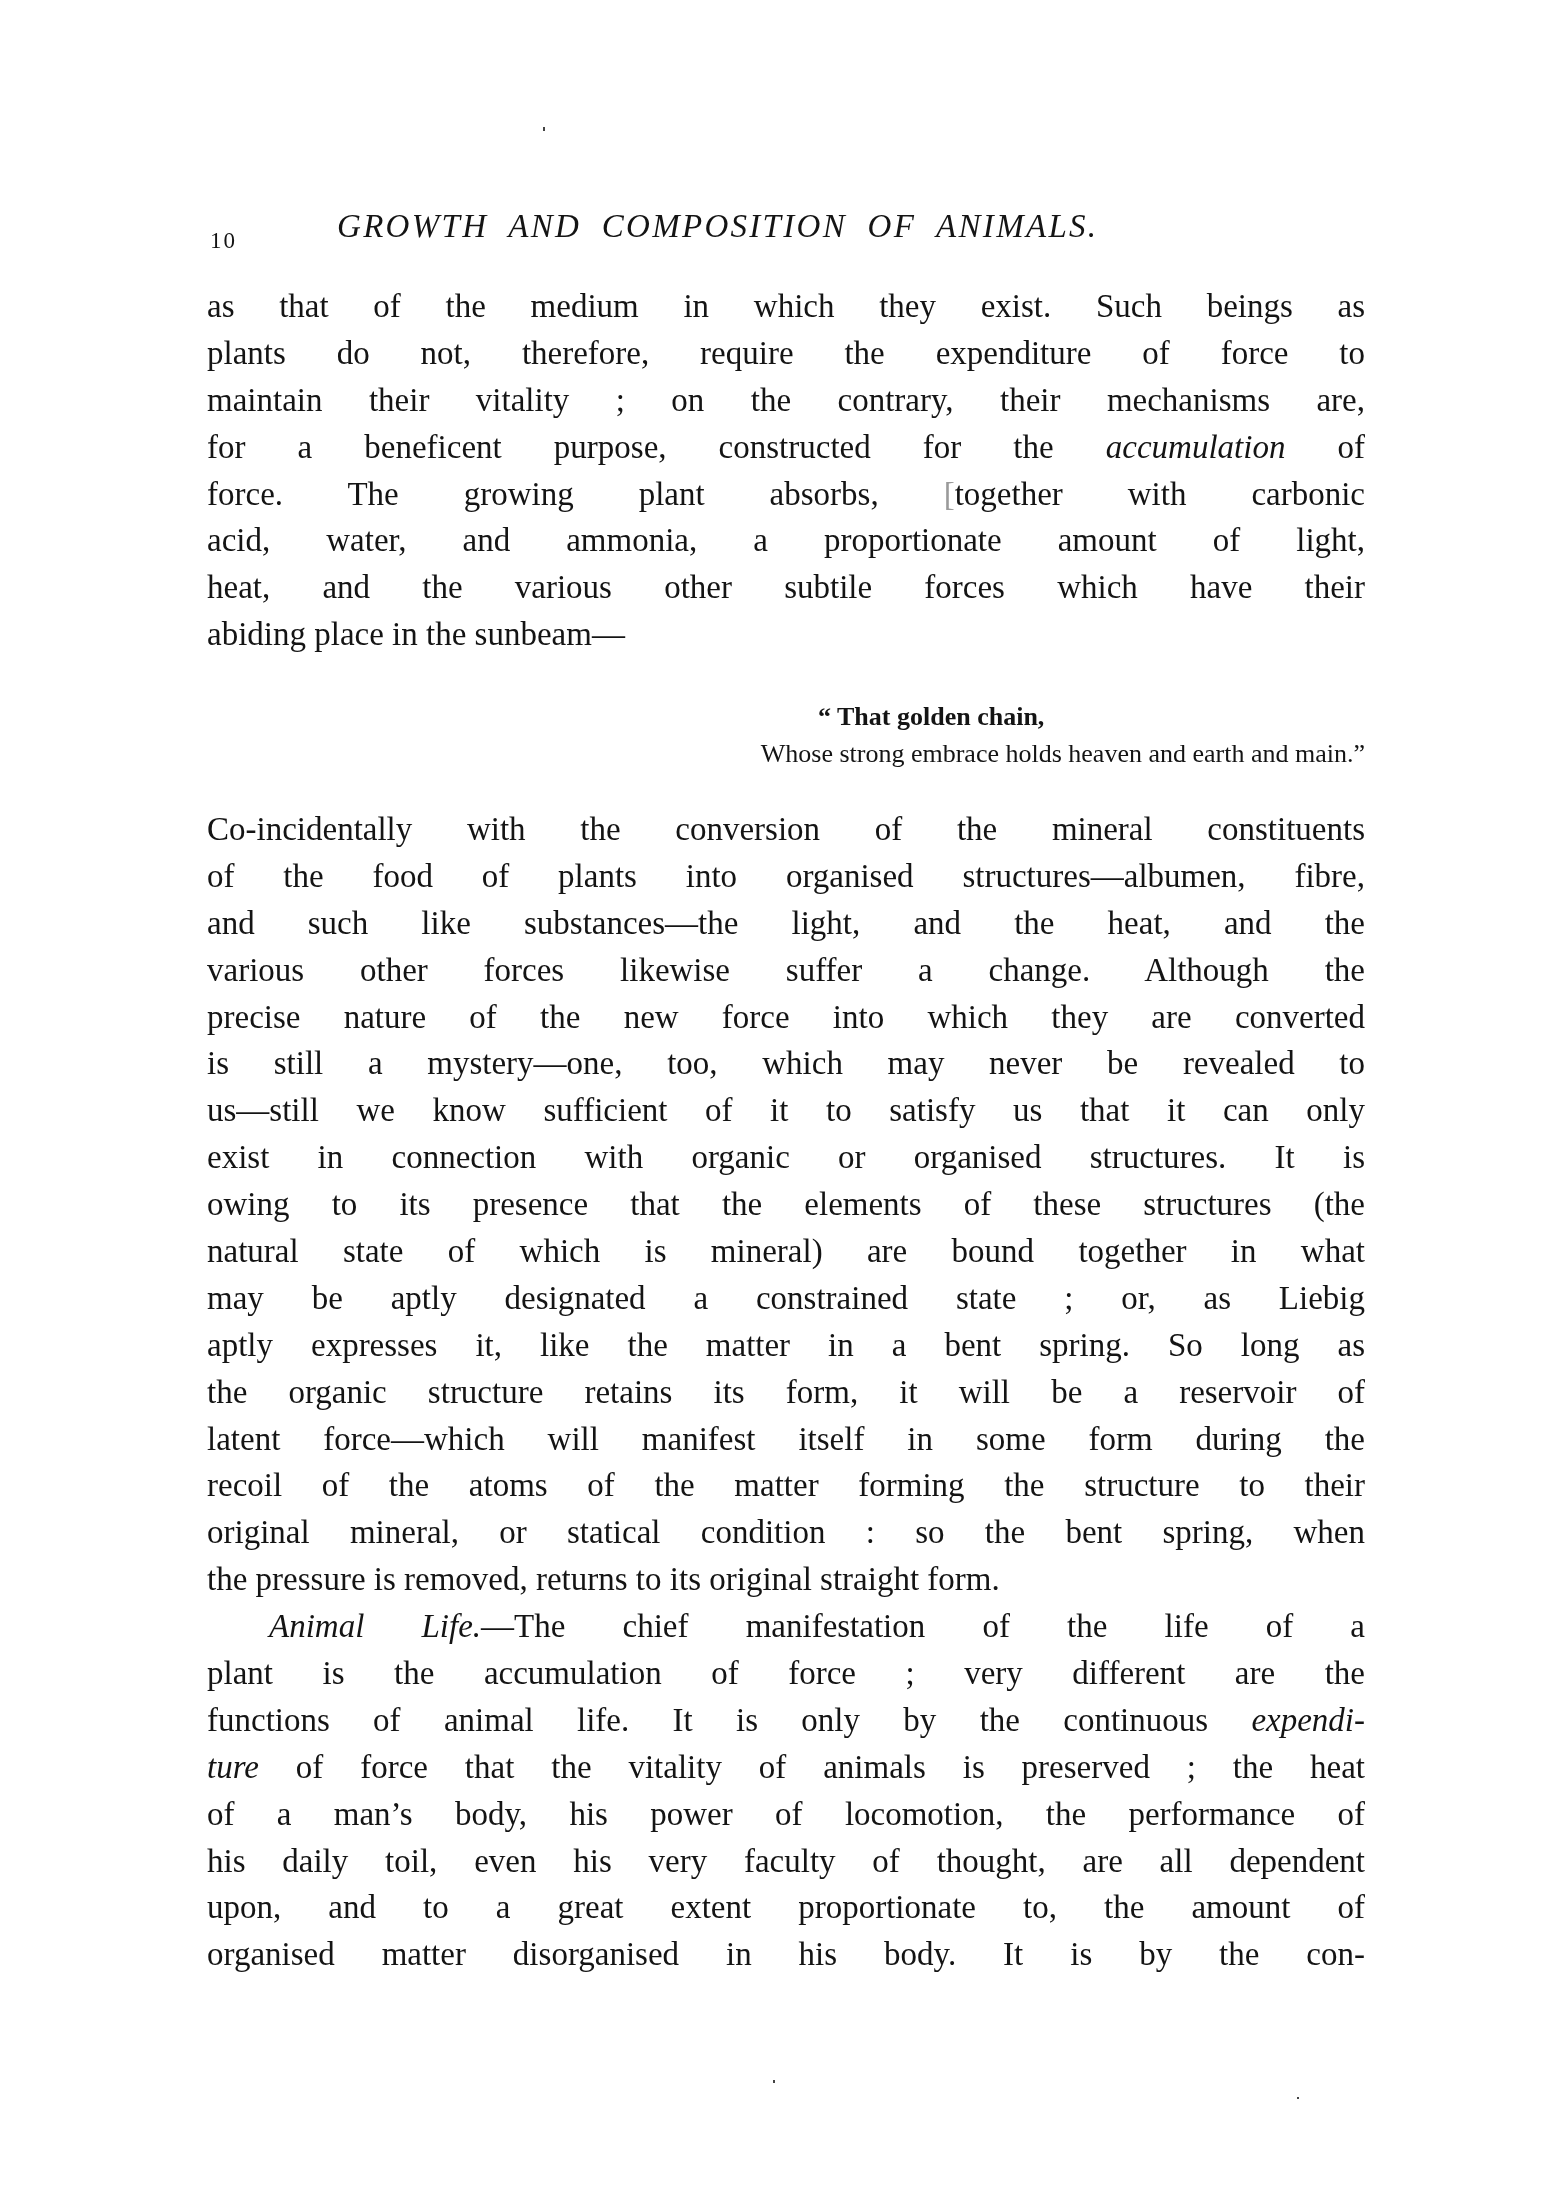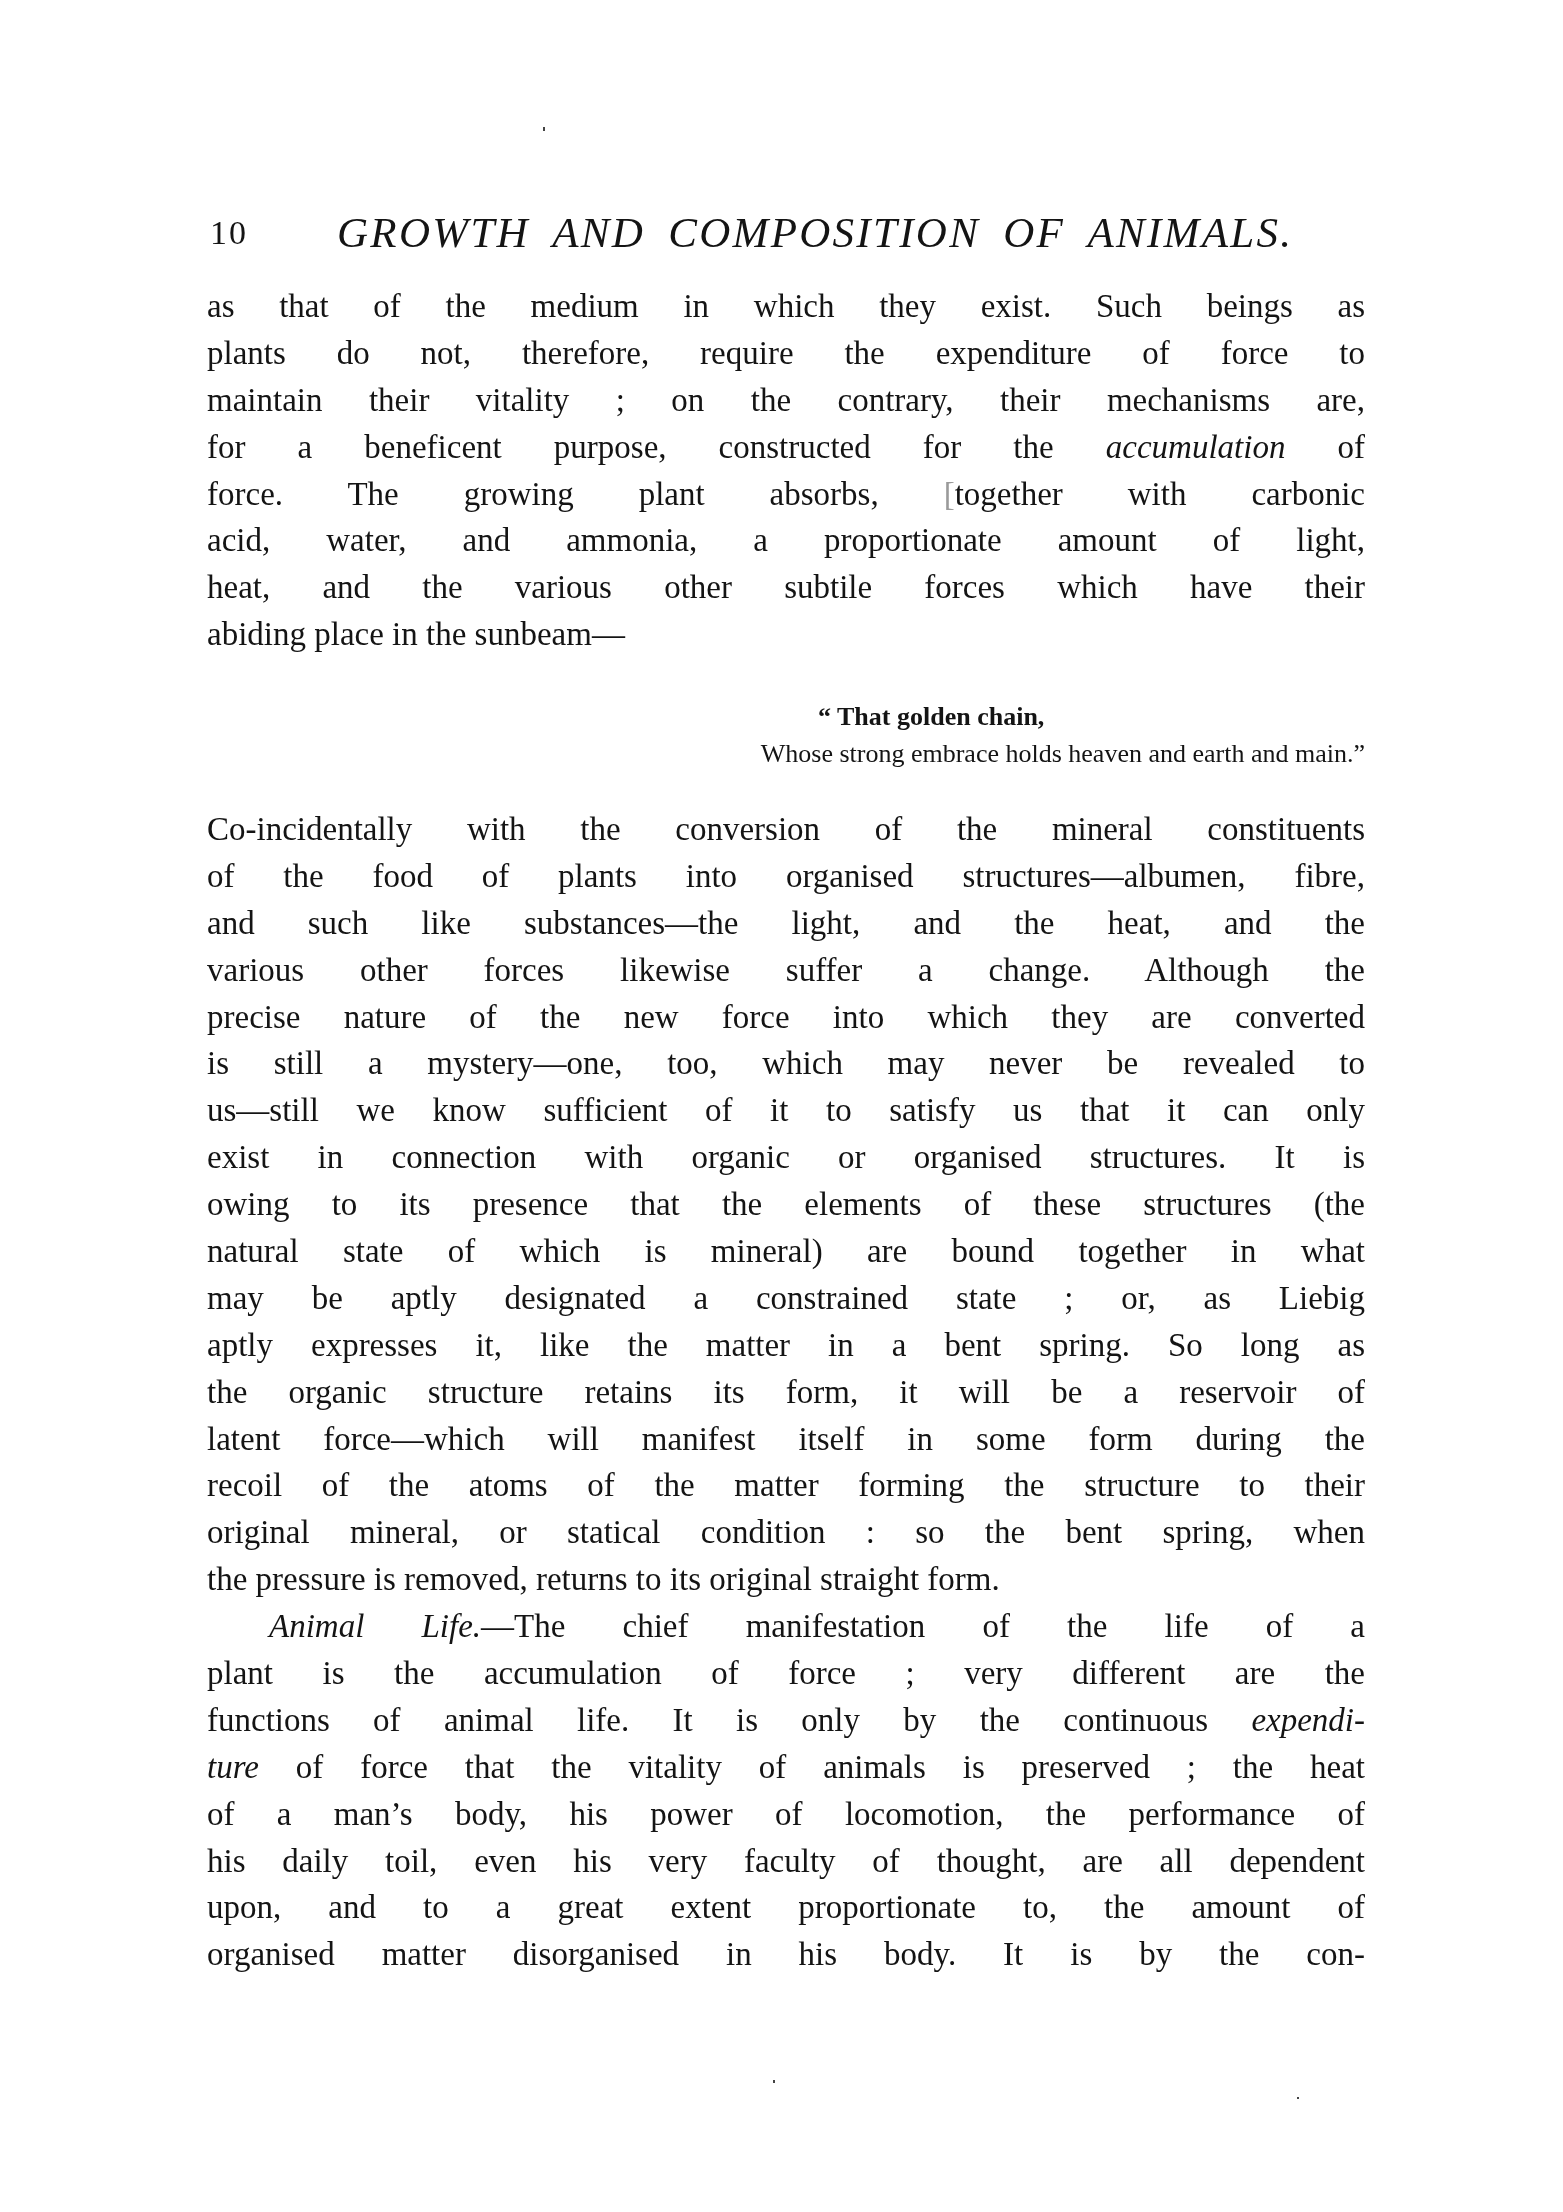--- a/index.html
+++ b/index.html
@@ -26,30 +26,30 @@
       position: absolute;
       left: 210px;
       top: 208px;
       width: 1160px;
       height: 44px;
       white-space: nowrap;
     }
     .page-number {
       position: absolute;
       left: 0;
-      top: 6px;
-      font-size: 34px;
+      top: 20px;
+      font-size: 23px;
       letter-spacing: 2px;
       font-variant-numeric: oldstyle-nums;
     }
     .running-title {
       position: absolute;
       left: 127px;
       top: 0;
-      font-size: 43px;
+      font-size: 33px;
       font-style: italic;
       letter-spacing: 2.3px;
       word-spacing: 10px;
       transform: scaleY(1.0);
     }
     .text-block {
       position: absolute;
       left: 207px;
       width: 1158px;
       font-size: 33px;

